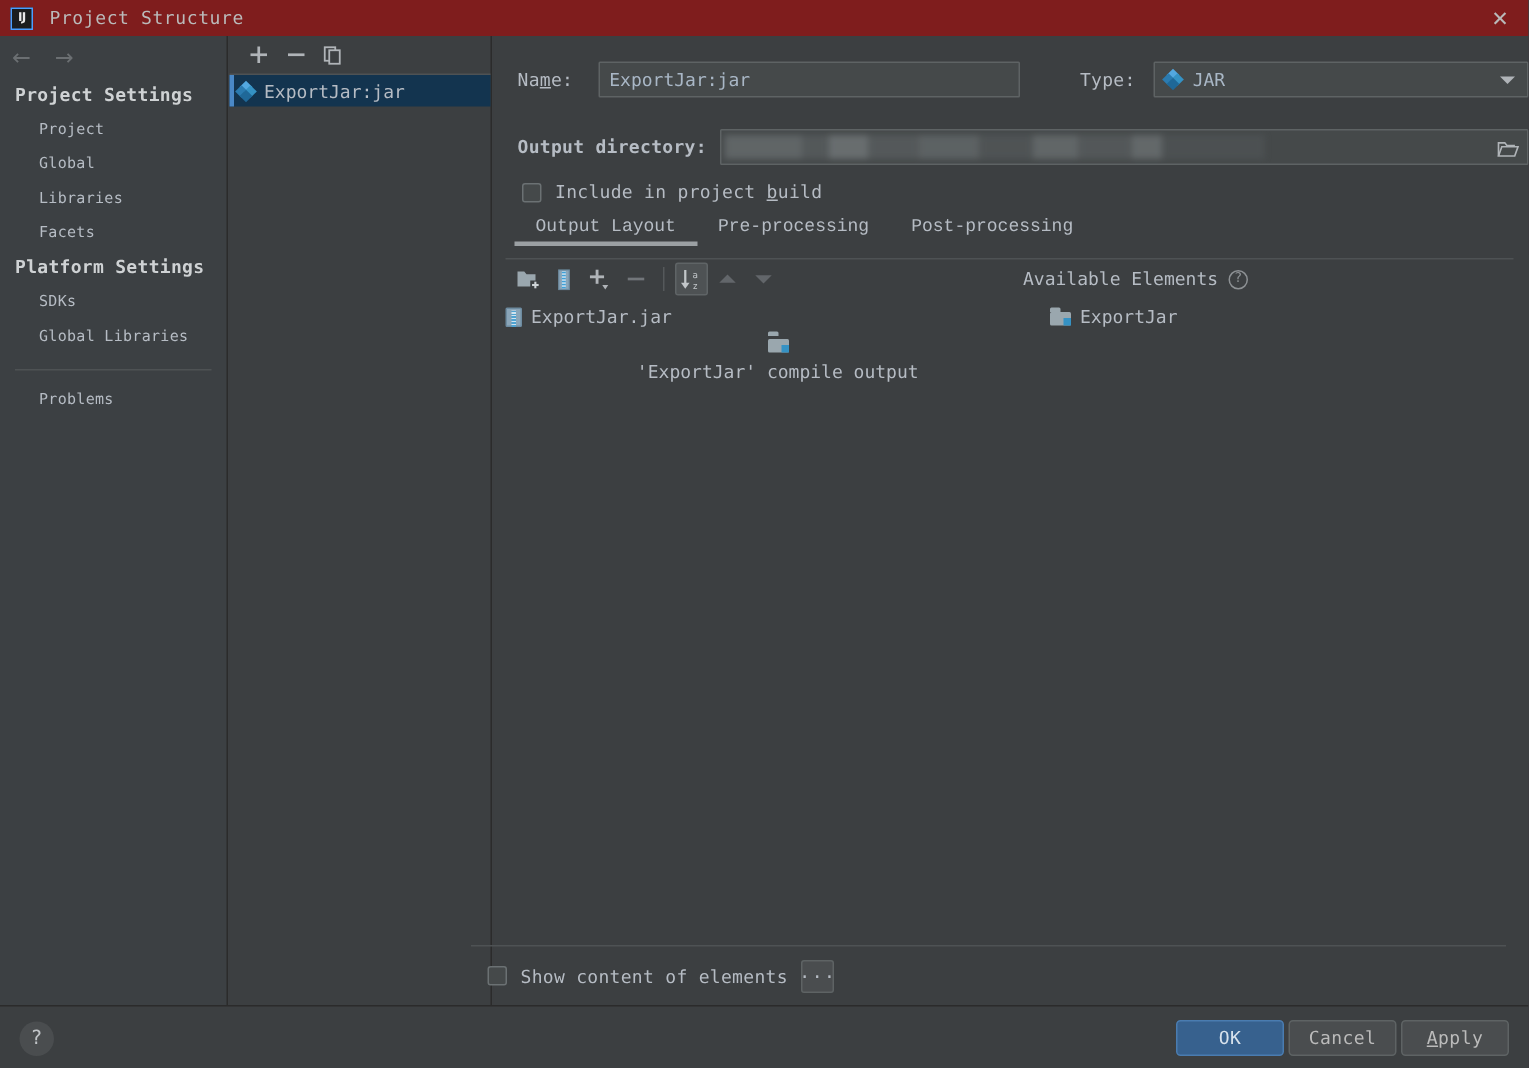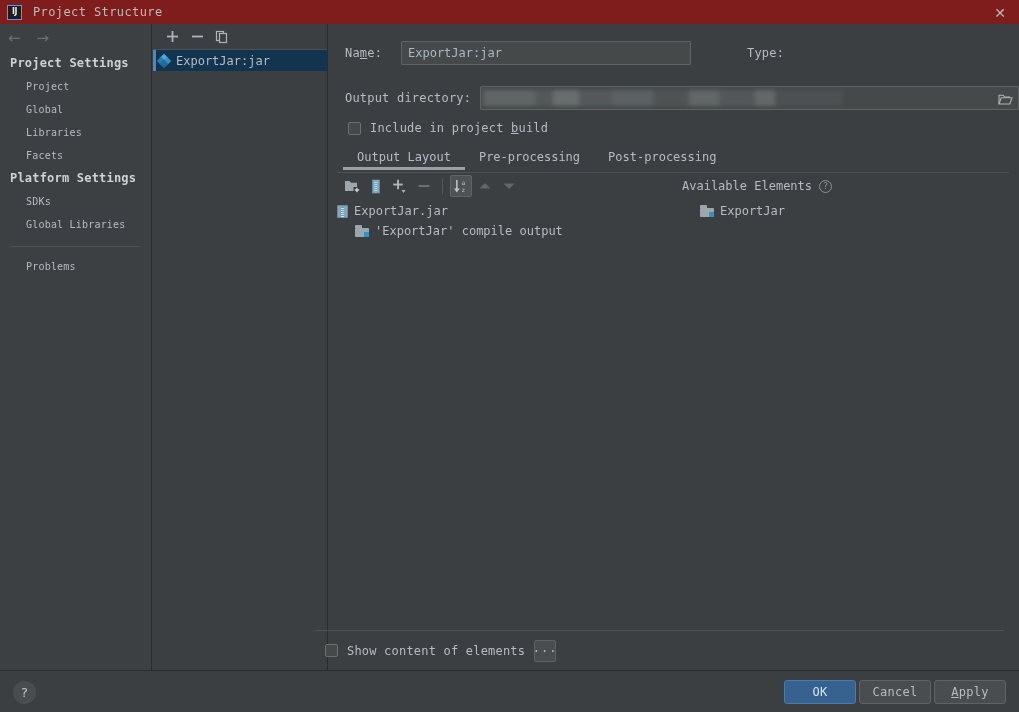--- a/index.html
+++ b/index.html
@@ -237,22 +237,23 @@
     background: #45494a;
     border-radius: 2px;
     flex: 0 0 13px;
   }
 
   
   .tabs {
     display: flex;
     padding-left: 14px;
     height: 26px;
-    align-items: flex-end;
+    align-items: flex-start;
     gap: 0;
+    font-family: Liberation Mono, monospace;
   }
   .tab {
     font-size: 12px;
     color: #b6bcc4;
     padding: 0 14px 6px 14px;
     position: relative;
   }
   .tab.active::after {
     content: "";
     position: absolute;
@@ -316,21 +317,21 @@
   .tree-left  { width: 345px; padding-top: 2px; }
   .tree-right { flex: 1; padding-top: 2px; }
   .tree-row {
     height: 20px;
     display: flex; align-items: center;
     gap: 6px;
     font-size: 12px;
     color: #b6bcc4;
     white-space: nowrap;
   }
-  .tree-row.indent { padding-left: 18px; }
+  .tree-row.indent { padding-left: 18px; flex-direction: column; }
 
   
   .jar-icon {
     width: 11px; height: 13px;
     flex: 0 0 11px;
     background: #8aa5b8;
     border: 1px solid #6d8ba0;
     position: relative;
     border-radius: 1px;
   }
@@ -486,24 +487,34 @@
         <span>ExportJar:jar</span>
       </div>
     </div>
   </div>
 
   <div class="mainpanel">
 
     <div class="form-row" style="position:absolute; left:0; top:17px; width:690px;">
       <span class="lbl" style="width:56px; margin-left:8px;">Na<u>m</u>e:</span>
       <div class="txtfield" style="width:290px; margin-left:0px;">ExportJar:jar</div>
-      <span class="lbl" style="margin-left:56px;">Type:</span>
-    </div>
-
-    <div class="form-row" style="position:absolute; left:0; top:62px; width:690px;">
+      <span class="lbl" style="margin-left:40px;">Type:</span>
+      <div class="combo" style="width:258px; margin-left:12px;">
+        <span class="diamond-icon">
+          <i class="d1"></i>
+            <i class="d2"></i>
+            <i class="d3"></i>
+            <i class="d4"></i>
+        </span>
+        <span>JAR</span>
+        <span class="caret"></span>
+      </div>
+    </div>
+
+    <div class="form-row" style="position:absolute; left:0; top:62px; width:690px;font-weight:bold;">
       <span class="lbl" style="margin-left:8px; width:128px;">Output directory:</span>
       <div class="redacted-field" style="width:545px; margin-left:8px;">
         <span class="blur-band"></span>
         <span class="folder-btn">
           <svg width="15" height="13" viewBox="0 0 15 13" aria-hidden="true">
             <path d="M1 11 L3.2 4.8 H14 L11.8 11 Z" fill="none" stroke="#b0b4b8" stroke-width="1.1"></path>
             <path d="M1 11 V2.2 H5.2 L6.6 4 H11.4 V5" fill="none" stroke="#b0b4b8" stroke-width="1.1"></path>
           </svg>
         </span>
       </div>

